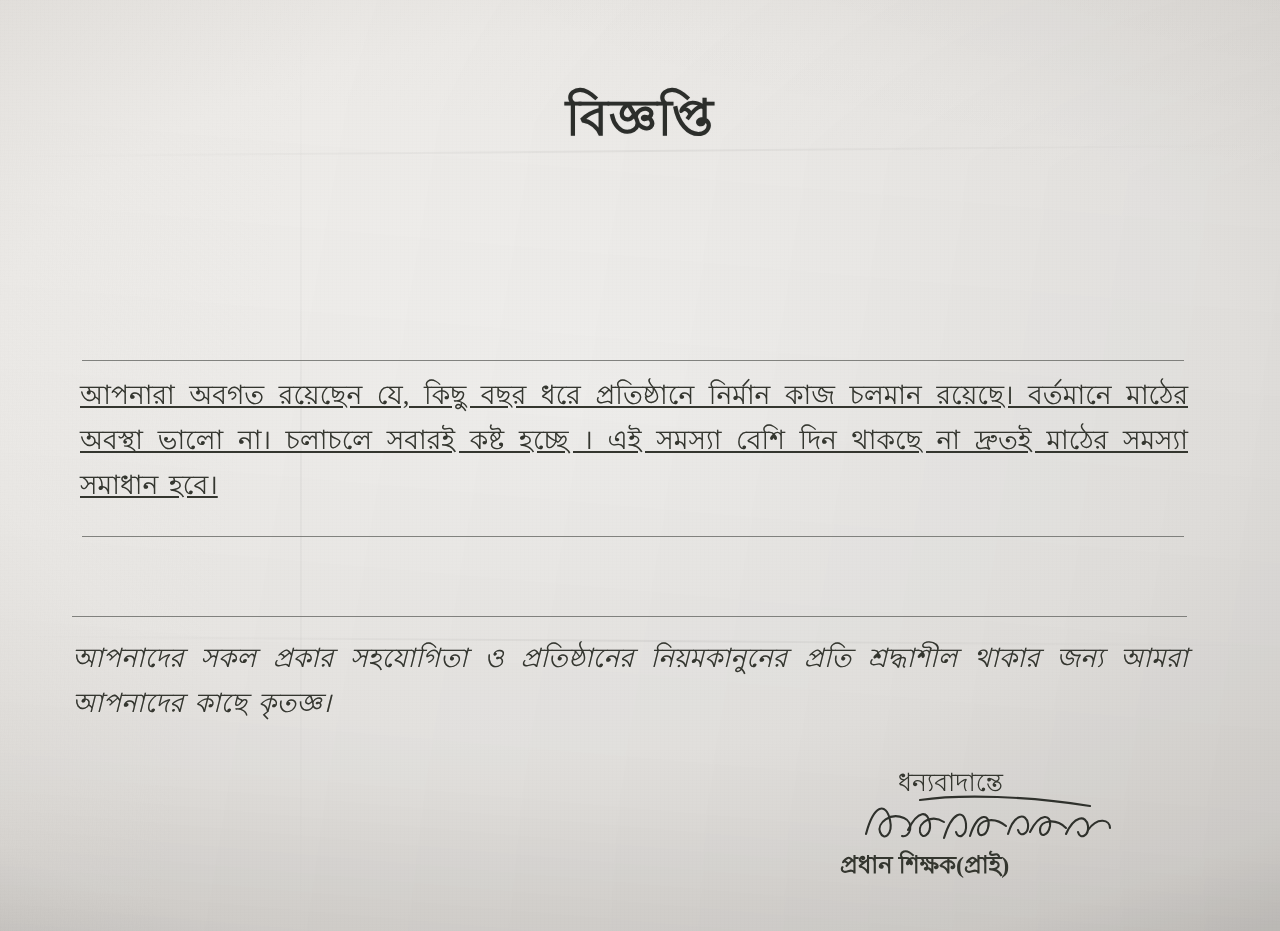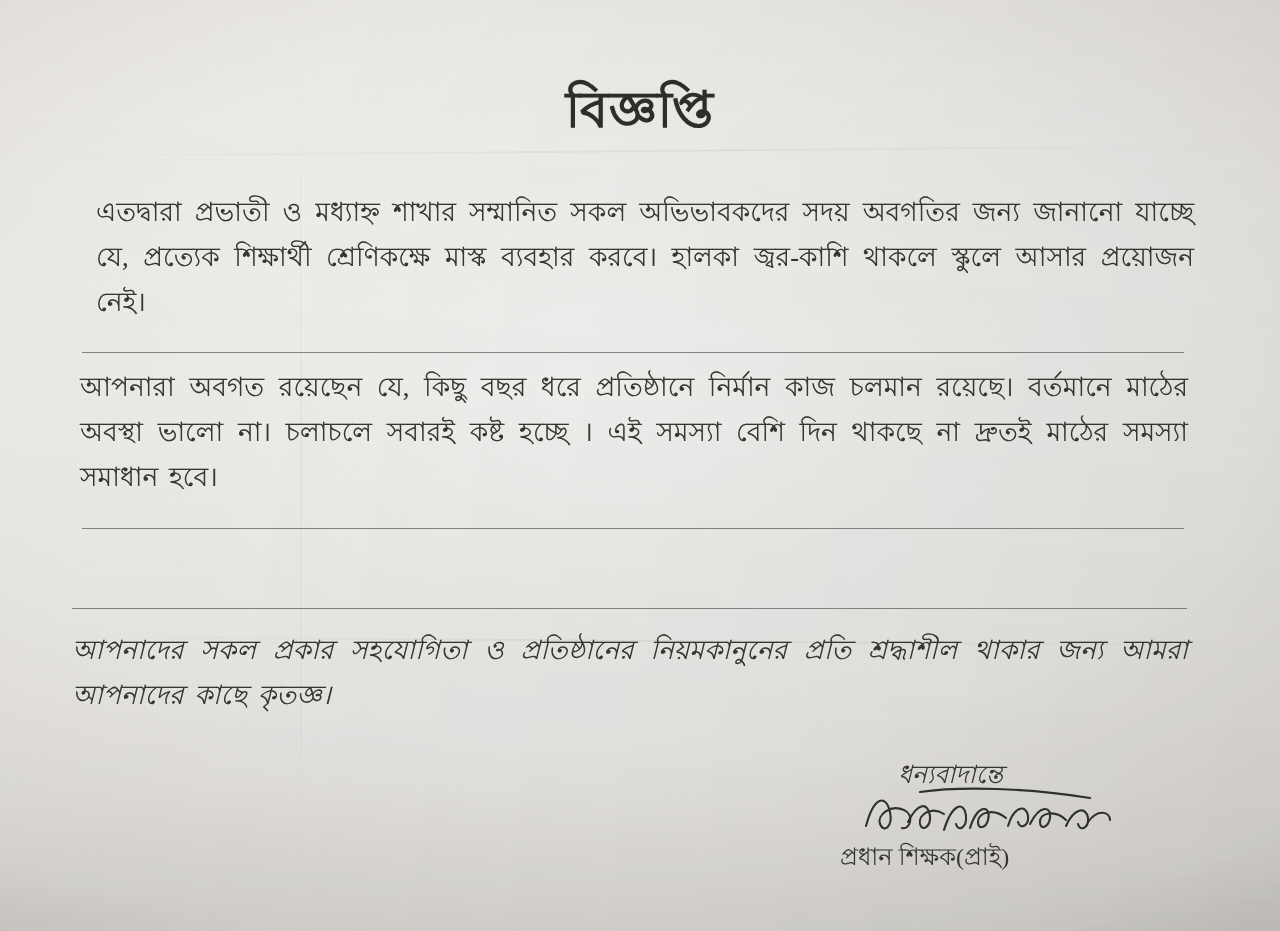--- a/index.html
+++ b/index.html
@@ -53,21 +53,21 @@
   }
   #crease-a { left: 0; top: 150px; width: 1280px; height: 2px; transform: rotate(-0.5deg); }
   #crease-b { left: 0; top: 640px; width: 1280px; height: 2px; transform: rotate(0.4deg); }
   #crease-c { left: 300px; top: 0; width: 2px; height: 931px;
               background: linear-gradient(to bottom, rgba(0,0,0,0.0), rgba(0,0,0,0.035), rgba(0,0,0,0.0)); }
 
   
   #notice-content {
     position: absolute;
     left: 0;
-    top: 0;
+    top: 8px;
     width: 1280px;
     height: 776px;
     color: #30322f;
   }
 
   #notice-title {
     position: absolute;
     left: 0;
     top: 72px;
     width: 1280px;
@@ -86,21 +86,21 @@
     font-size: 26.5px;
     line-height: 45px;
     color: #34362f;
     text-align: justify;
     text-justify: inter-word;
     word-spacing: 4px;
     text-shadow: 0 0 0.6px rgba(70,70,70,0.3);
   }
 
   #para-1 { left: 96px; top: 190px; width: 1098px; }
-  #para-2 { left: 80px; top: 365px; width: 1108px; }
+  #para-2 { left: 80px; top: 365px; width: 1108px; text-decoration: underline; }
   #para-3 { left: 80px; top: 545px; width: 1108px; }
   #para-4 { left: 72px; top: 628px; width: 1116px; font-style: italic; }
 
   .divider {
     position: absolute;
     height: 1px;
     background: #6e706c;
     opacity: 0.85;
   }
   #divider-1 { left: 82px; top: 352px; width: 1102px; }
@@ -115,51 +115,50 @@
     width: 400px;
     text-align: center;
     font-family: "Liberation Serif", serif;
     color: #34362f;
   }
   #signature-thanks {
     font-size: 25px;
     line-height: 30px;
     text-align: left;
     padding-left: 78px;
-    font-style: italic;
   }
   #signature-scribble {
     height: 54px;
     margin-top: 2px;
     position: relative;
   }
   #signature-scribble svg { position: absolute; left: 40px; top: -6px; }
   #signature-designation {
     font-size: 24px;
     line-height: 30px;
     text-align: left;
     padding-left: 20px;
     margin-top: -4px;
+    font-weight: bold;
   }
 </style>
 </head>
 <body>
 
 <div id="paper-sheet">
   <div id="paper-shading"></div>
   <div id="paper-grain"></div>
   <div class="crease" id="crease-a"></div>
   <div class="crease" id="crease-b"></div>
   <div class="crease" id="crease-c"></div>
 
   <div id="notice-content">
 
     <div id="notice-title">বিজ্ঞপ্তি</div>
 
-    <div class="para" id="para-1">এতদ্বারা প্রভাতী ও মধ্যাহ্ন শাখার সম্মানিত সকল অভিভাবকদের সদয় অবগতির জন্য জানানো যাচ্ছে যে, প্রত্যেক শিক্ষার্থী শ্রেণিকক্ষে মাস্ক ব্যবহার করবে। হালকা জ্বর-কাশি থাকলে স্কুলে আসার প্রয়োজন নেই।</div>
 
     <div class="divider" id="divider-1"></div>
 
     <div class="para" id="para-2">আপনারা অবগত রয়েছেন যে, কিছু বছর ধরে প্রতিষ্ঠানে নির্মান কাজ চলমান রয়েছে। বর্তমানে মাঠের অবস্থা ভালো না। চলাচলে সবারই কষ্ট হচ্ছে । এই সমস্যা বেশি দিন থাকছে না দ্রুতই মাঠের সমস্যা সমাধান হবে।</div>
 
     <div class="divider" id="divider-2"></div>
 
 
     <div class="divider" id="divider-3"></div>
 

